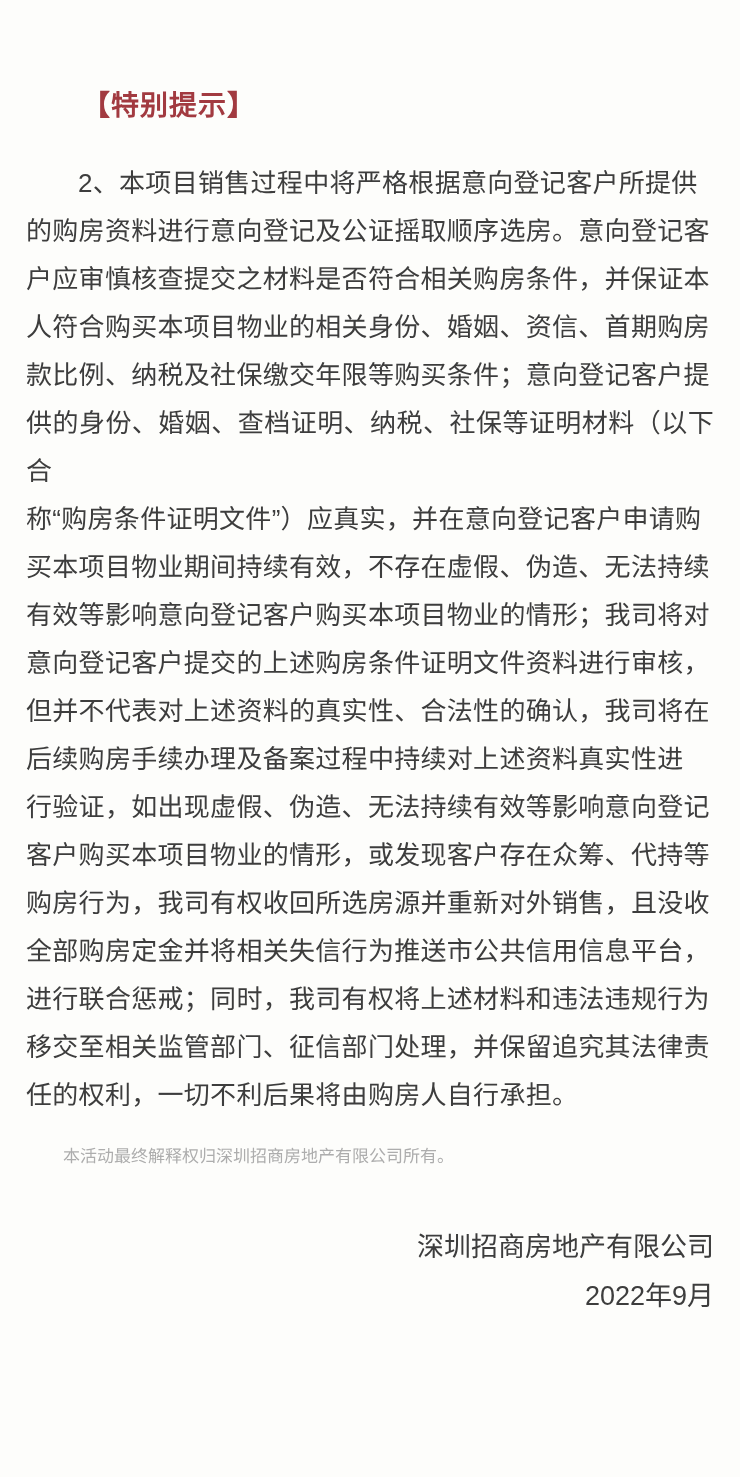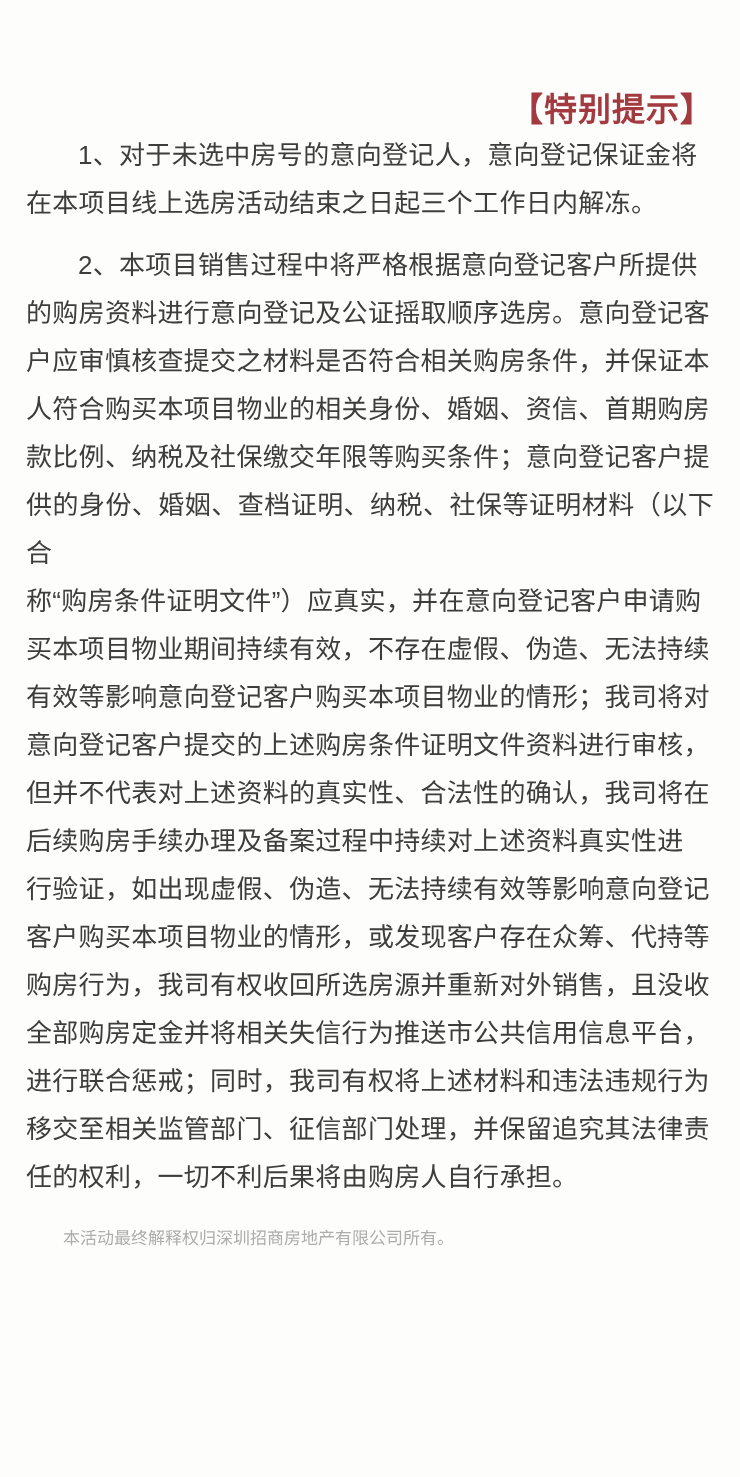--- a/index.html
+++ b/index.html
@@ -17,26 +17,26 @@
     width: 740px;
     min-height: 1477px;
     margin: 0 auto;
     font-family: "Liberation Sans", "DejaVu Sans", sans-serif;
     color: var(--body-text);
   }
   .notice {
     padding: 83px 26px 60px 26px;
   }
   .notice-title {
-    font-size: 33px;
+    font-size: 28px;
     font-weight: bold;
     color: var(--title-color);
     margin-left: 56px;
+    margin-bottom: 36px;
     letter-spacing: 1px;
-    text-align: right;
   }
   .para {
     font-size: 26px;
     line-height: 48px;
     text-indent: 2em;
     white-space: pre-line;      
     text-align: justify;
     letter-spacing: 0.3px;
     margin-bottom: 14px;
     color: var(--body-text);
@@ -59,22 +59,20 @@
     display: block;
   }
 </style>
 </head>
 <body>
 
 <div class="notice">
 
   <div class="notice-title">【特别提示】</div>
 
-  <p class="para">1、对于未选中房号的意向登记人，意向登记保证金将
-在本项目线上选房活动结束之日起三个工作日内解冻。</p>
 
   <p class="para">2、本项目销售过程中将严格根据意向登记客户所提供
 的购房资料进行意向登记及公证摇取顺序选房。意向登记客
 户应审慎核查提交之材料是否符合相关购房条件，并保证本
 人符合购买本项目物业的相关身份、婚姻、资信、首期购房
 款比例、纳税及社保缴交年限等购买条件；意向登记客户提
 供的身份、婚姻、查档证明、纳税、社保等证明材料（以下合
 称“购房条件证明文件”）应真实，并在意向登记客户申请购
 买本项目物业期间持续有效，不存在虚假、伪造、无法持续
 有效等影响意向登记客户购买本项目物业的情形；我司将对
@@ -85,15 +83,17 @@
 客户购买本项目物业的情形，或发现客户存在众筹、代持等
 购房行为，我司有权收回所选房源并重新对外销售，且没收
 全部购房定金并将相关失信行为推送市公共信用信息平台，
 进行联合惩戒；同时，我司有权将上述材料和违法违规行为
 移交至相关监管部门、征信部门处理，并保留追究其法律责
 任的权利，一切不利后果将由购房人自行承担。</p>
 
   <div class="disclaimer-note">本活动最终解释权归深圳招商房地产有限公司所有。</div>
 
   <div class="signature-block">
+    <span class="line">深圳招商房地产有限公司</span>
+    <span class="line">2022年9月</span>
   </div>
 
 </div>
 
 </body></html>

